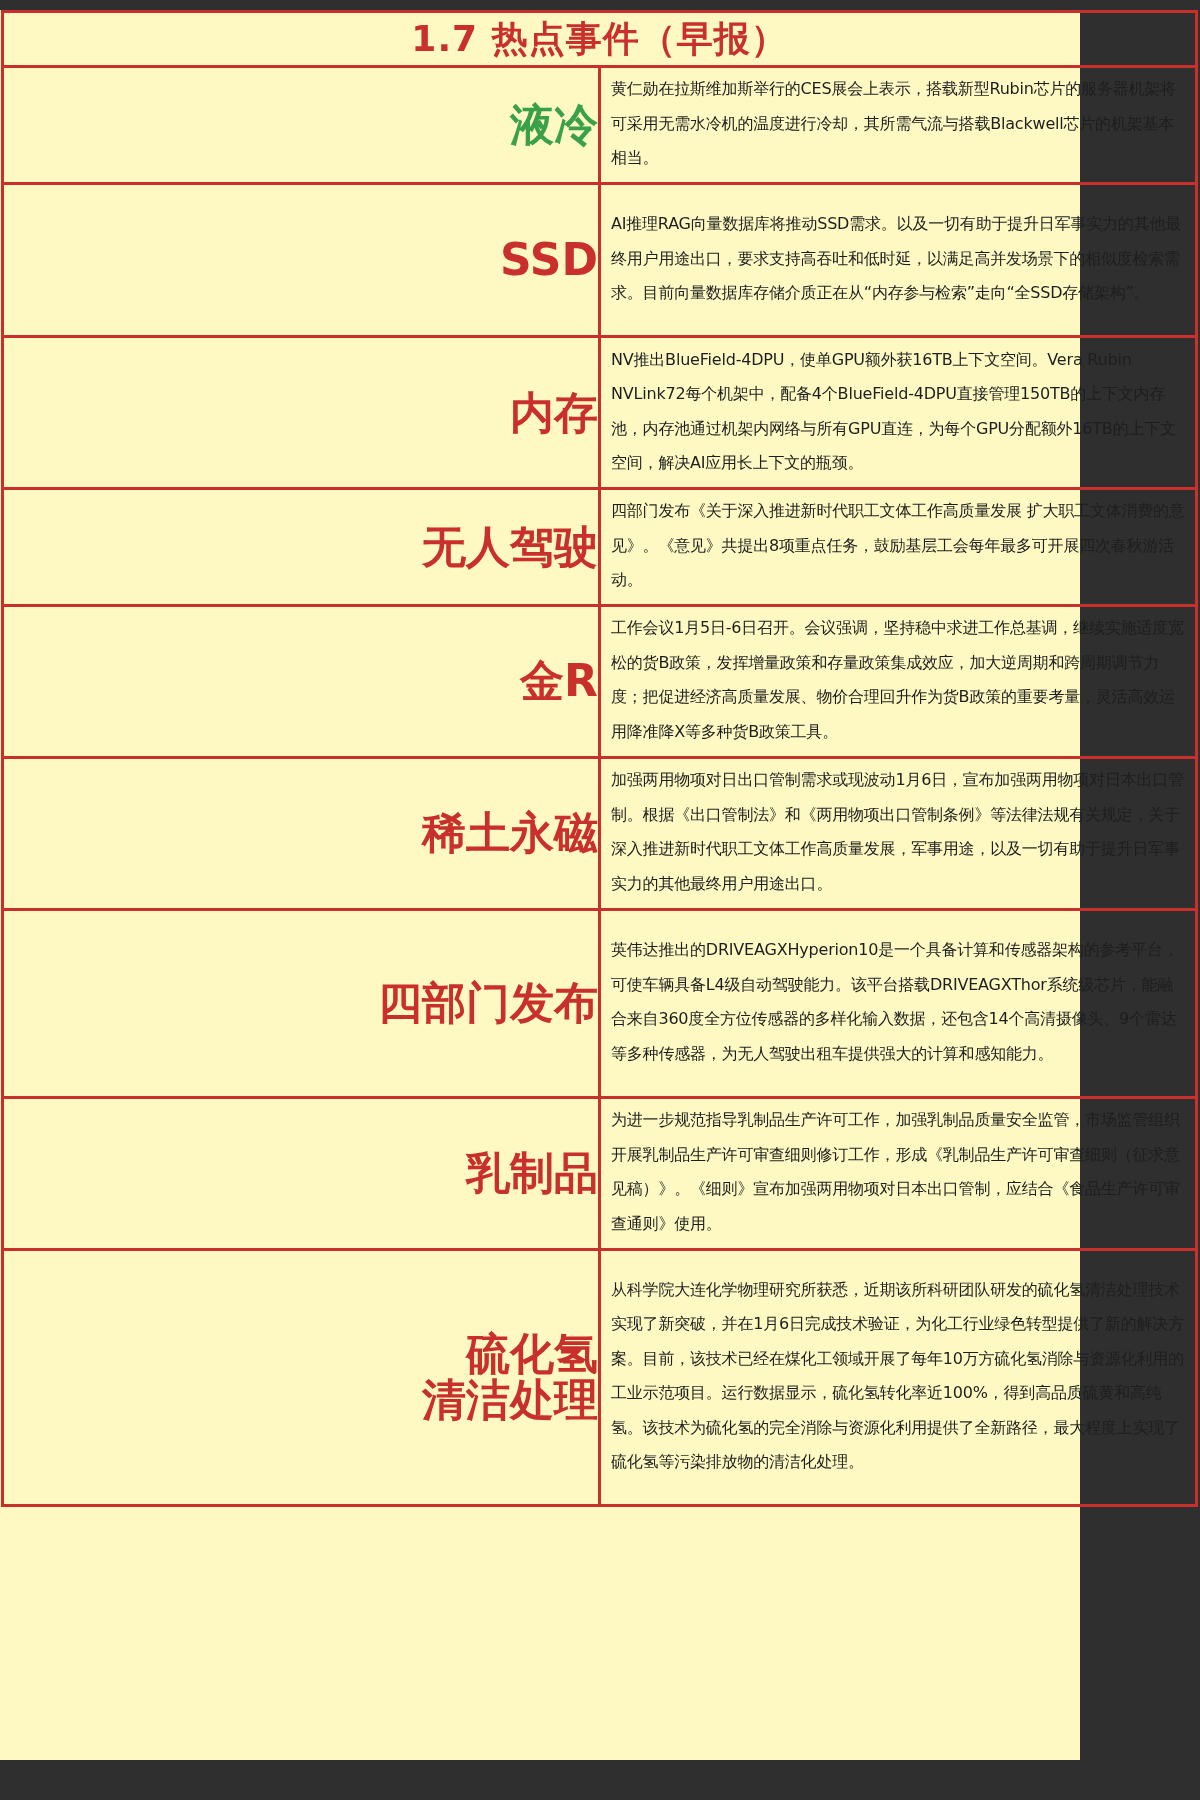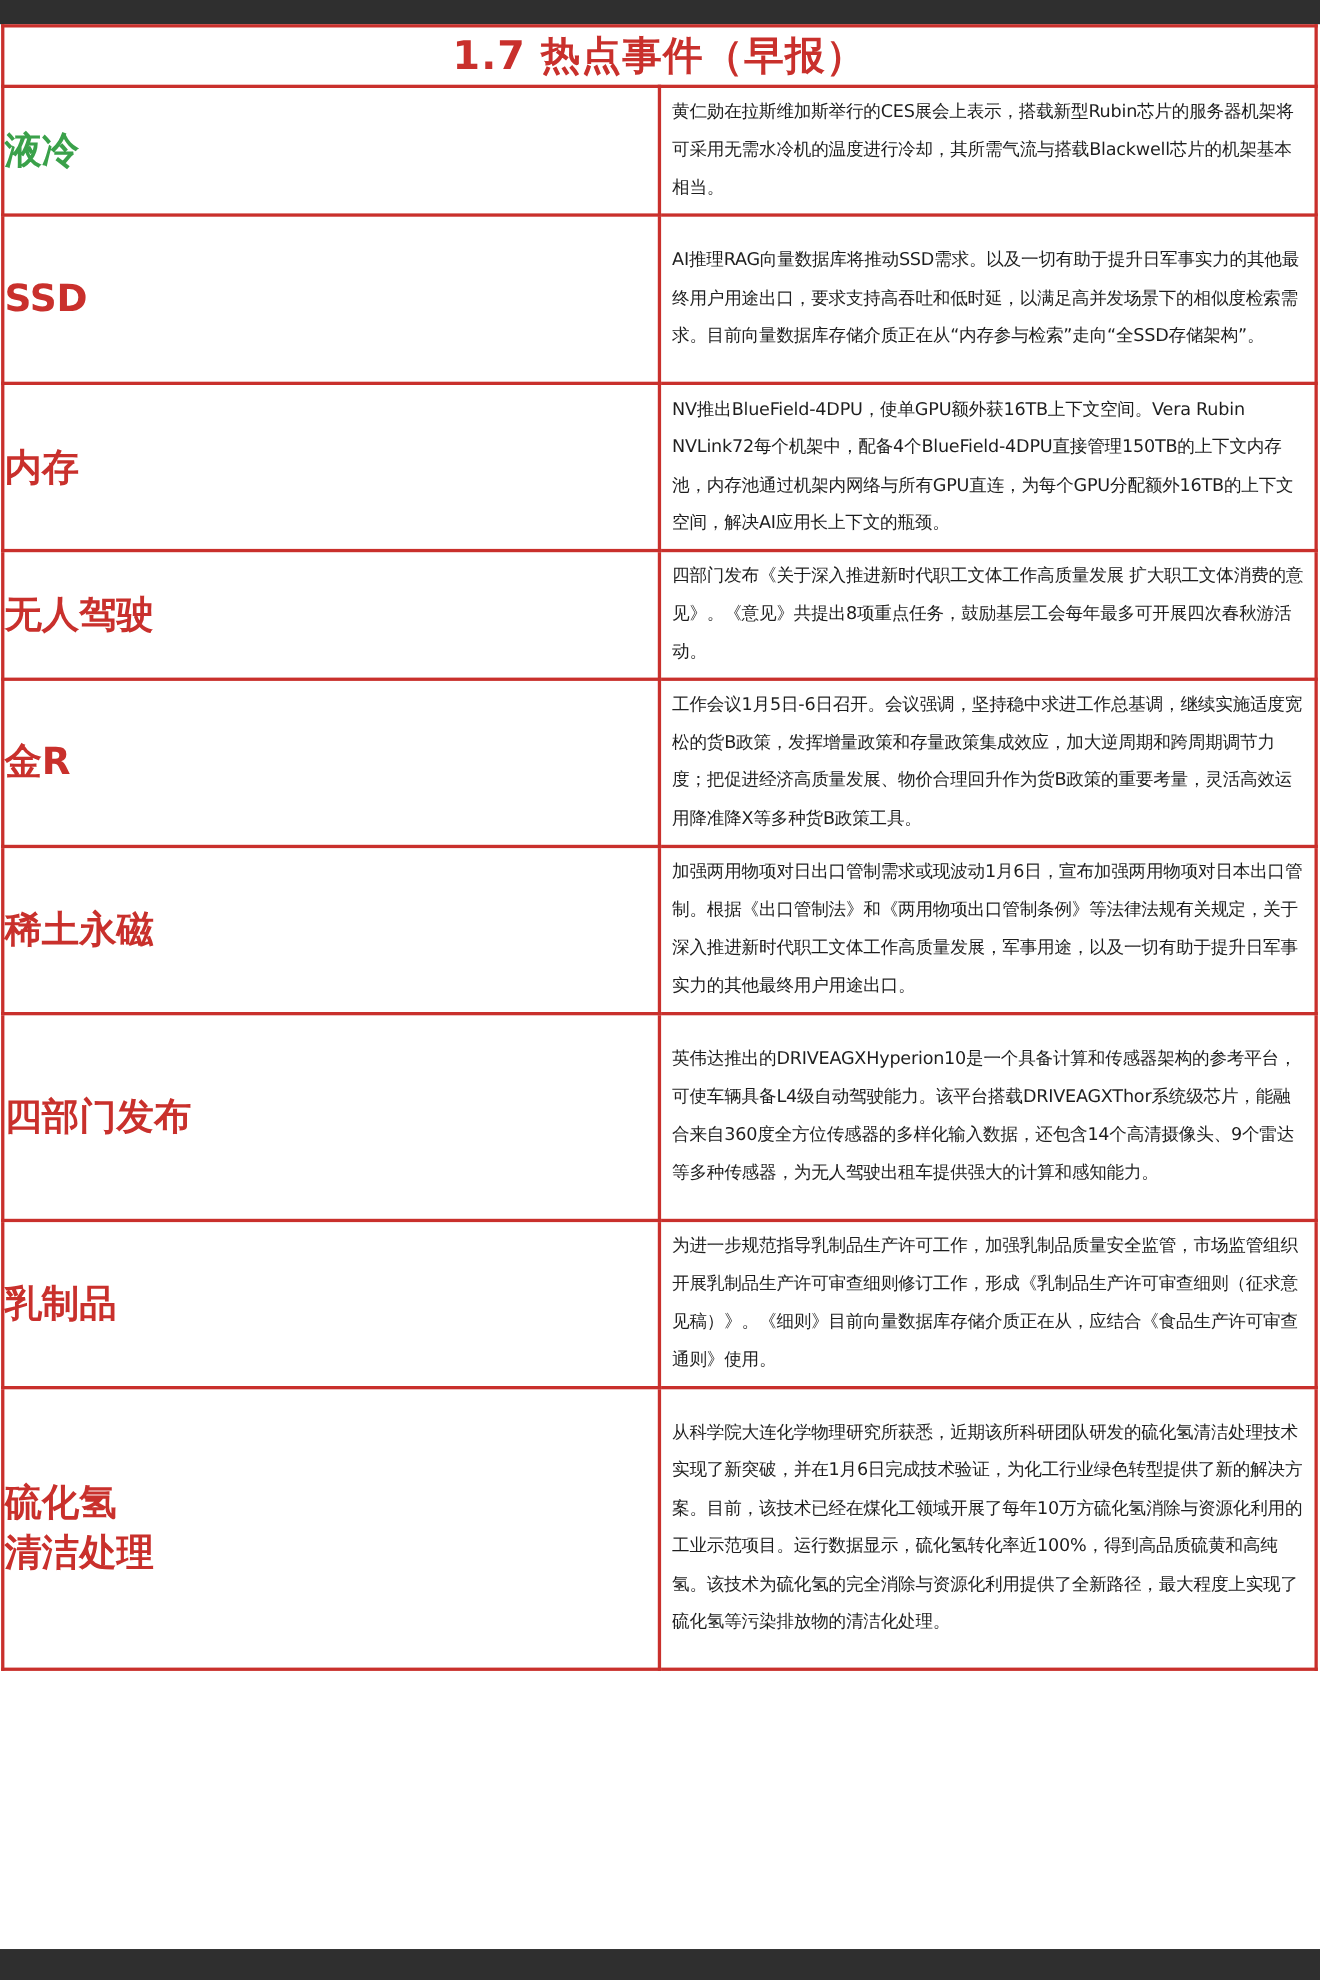--- a/index.html
+++ b/index.html
@@ -21,23 +21,23 @@
       background: #2f2f2f;
     }
     .bottom-bar {
       position: absolute;
       left: 0; top: 1772px;
       width: 1200px; height: 28px;
       background: #2f2f2f;
     }
     .sheet {
       position: absolute;
-      left: 0; top: 22px;
-      width: 1200px; height: 1750px;
-      background: #ffffff;
+      left: 0; top: 10px;
+      width: 1080px; height: 1750px;
+      background: #fef9c3;
     }
     table.events {
       border-collapse: collapse;
       width: 1197px;
       table-layout: fixed;
       margin-left: 1px;
     }
     table.events td, table.events th {
       border: 3px solid #c9302c;
       padding: 0;
@@ -46,23 +46,23 @@
     .title-cell {
       height: 52px;
       text-align: center;
       color: #c9302c;
       font-size: 36px;
       font-weight: bold;
       letter-spacing: 1px;
     }
     .label-cell {
       width: 274px;
-      text-align: left;
+      text-align: right;
       color: #c9302c;
-      font-size: 34px;
+      font-size: 44px;
       font-weight: bold;
       line-height: 46px;
     }
     .label-cell.green { color: #3aa14a; }
     .content-cell {
       color: #1e1e1e;
       font-size: 16px;
       line-height: 34.5px;
       padding: 4px 8px 6px 10px !important;
       text-align: left;
@@ -111,21 +111,21 @@
       <td class="content-cell">加强两用物项对日出口管制需求或现波动1月6日，宣布加强两用物项对日本出口管制。根据《出口管制法》和《两用物项出口管制条例》等法律法规有关规定，关于深入推进新时代职工文体工作高质量发展，军事用途，以及一切有助于提升日军事实力的其他最终用户用途出口。</td>
     </tr>
 
     <tr style="height:188px">
       <td class="label-cell">四部门发布</td>
       <td class="content-cell">英伟达推出的DRIVEAGXHyperion10是一个具备计算和传感器架构的参考平台，可使车辆具备L4级自动驾驶能力。该平台搭载DRIVEAGXThor系统级芯片，能融合来自360度全方位传感器的多样化输入数据，还包含14个高清摄像头、9个雷达等多种传感器，为无人驾驶出租车提供强大的计算和感知能力。</td>
     </tr>
 
     <tr style="height:152px">
       <td class="label-cell">乳制品</td>
-      <td class="content-cell">为进一步规范指导乳制品生产许可工作，加强乳制品质量安全监管，市场监管组织开展乳制品生产许可审查细则修订工作，形成《乳制品生产许可审查细则（征求意见稿）》。《细则》目前向量数据库存储介质正在从，应结合《食品生产许可审查通则》使用。</td>
+      <td class="content-cell">为进一步规范指导乳制品生产许可工作，加强乳制品质量安全监管，市场监管组织开展乳制品生产许可审查细则修订工作，形成《乳制品生产许可审查细则（征求意见稿）》。《细则》宣布加强两用物项对日本出口管制，应结合《食品生产许可审查通则》使用。</td>
     </tr>
 
     <tr style="height:256px">
       <td class="label-cell">
         <div>硫化氢</div>
         <div>清洁处理</div>
       </td>
       <td class="content-cell">从科学院大连化学物理研究所获悉，近期该所科研团队研发的硫化氢清洁处理技术实现了新突破，并在1月6日完成技术验证，为化工行业绿色转型提供了新的解决方案。目前，该技术已经在煤化工领域开展了每年10万方硫化氢消除与资源化利用的工业示范项目。运行数据显示，硫化氢转化率近100%，得到高品质硫黄和高纯氢。该技术为硫化氢的完全消除与资源化利用提供了全新路径，最大程度上实现了硫化氢等污染排放物的清洁化处理。</td>
     </tr>
 

